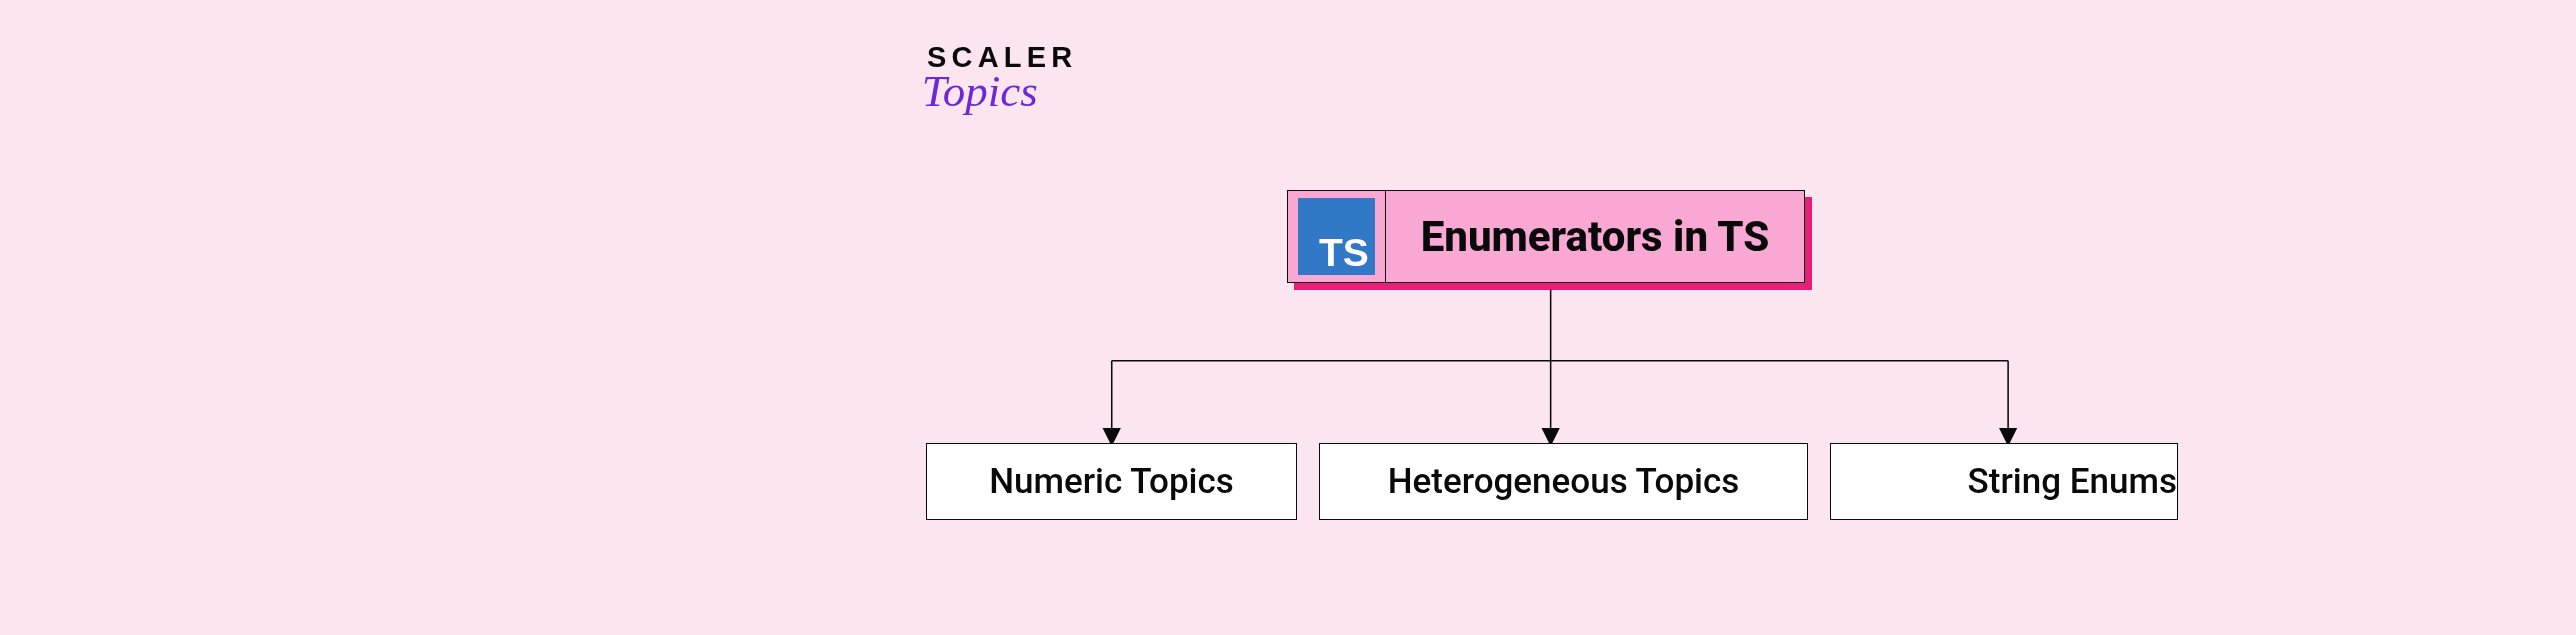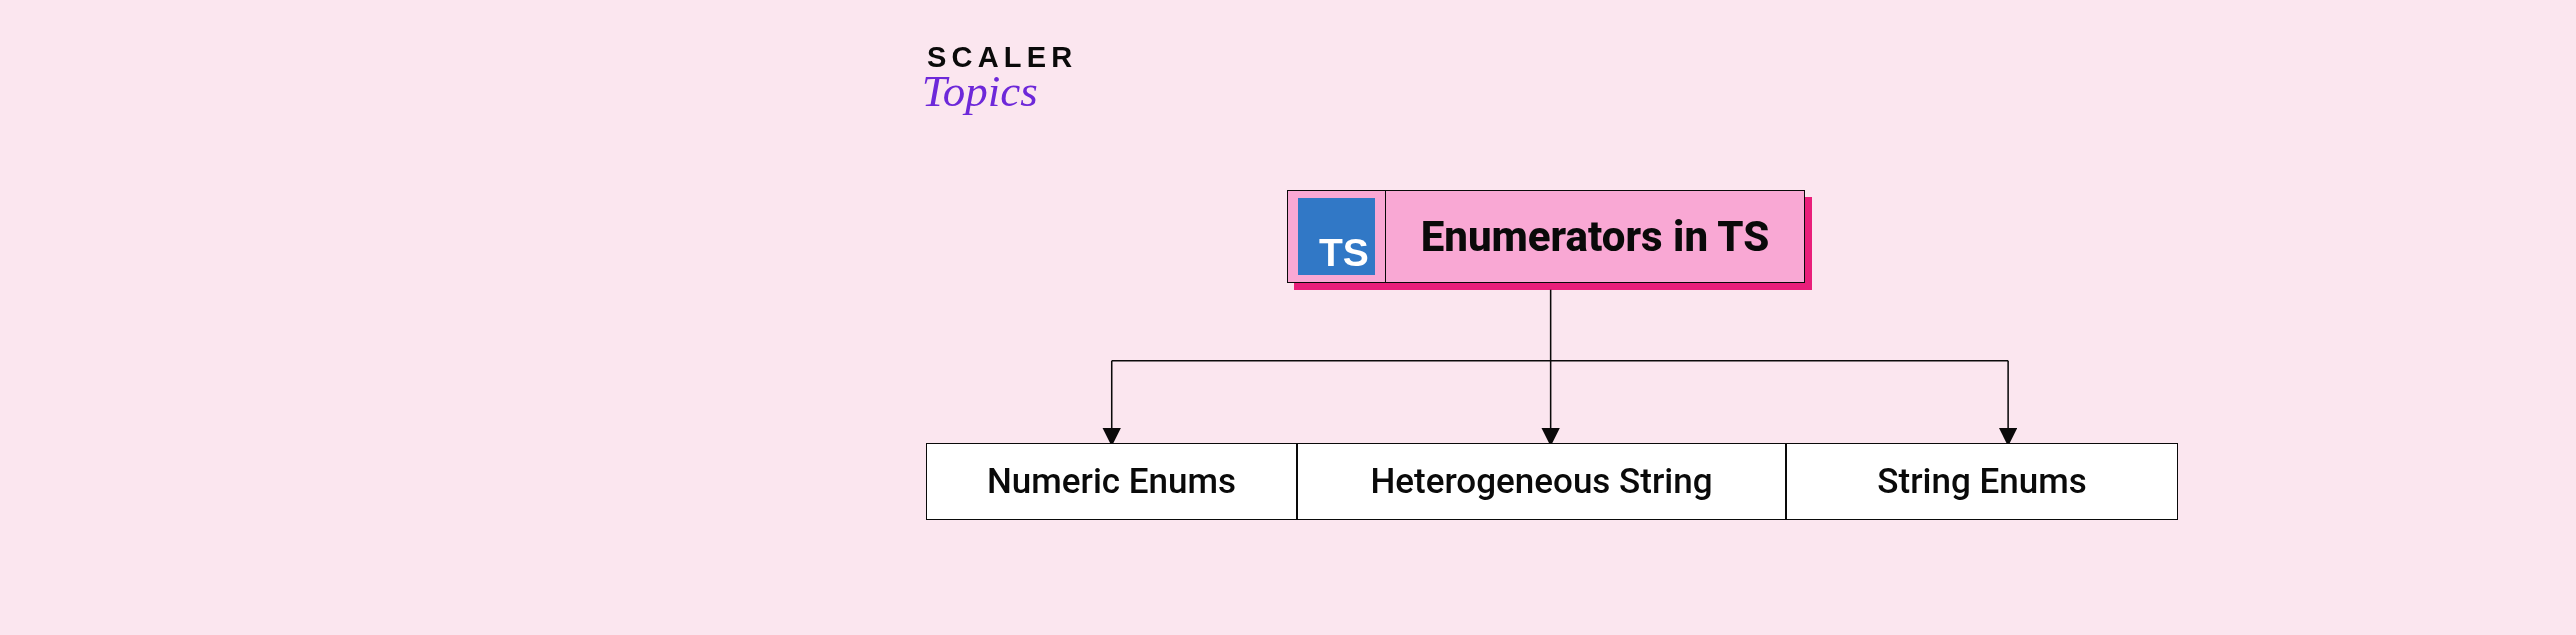--- a/index.html
+++ b/index.html
@@ -120,21 +120,21 @@
   .child-box {
     background: #ffffff;
     border: 1.5px solid #0a0a0a;
     display: flex;
     align-items: center;
     justify-content: center;
     height: 77px;
   }
   .child-box.c0 { width: 371px; }
   .child-box.c1 { width: 489px; }
-  .child-box.c2 { width: 392px; }
+  .child-box.c2 { width: 348px; justify-content: flex-end; }
   .child-label {
     font-size: 35px;
     font-weight: 500;
     color: #0a0a0a;
   }
 
   .connectors {
     position: absolute;
     left: 0;
     top: 0;
@@ -179,24 +179,24 @@
       <line x1="3010" y1="562" x2="3010" y2="700"></line>
       <line x1="2158" y1="700" x2="3898" y2="700"></line>
       <line x1="2158" y1="700" x2="2158" y2="848" marker-end="url(#arrowhead)"></line>
       <line x1="3010" y1="700" x2="3010" y2="848" marker-end="url(#arrowhead)"></line>
       <line x1="3898" y1="700" x2="3898" y2="848" marker-end="url(#arrowhead)"></line>
     </g>
   </svg>
 
   <div class="child-row">
     <div class="child-box c0">
-      <span class="child-label">Numeric Enums</span>
+      <span class="child-label">Numeric Topics</span>
     </div>
     <div class="child-box c1">
-      <span class="child-label">Heterogeneous String</span>
+      <span class="child-label">Heterogeneous Topics</span>
     </div>
     <div class="child-box c2">
       <span class="child-label">String Enums</span>
     </div>
   </div>
 
 </div>
 
 
 </body></html>

